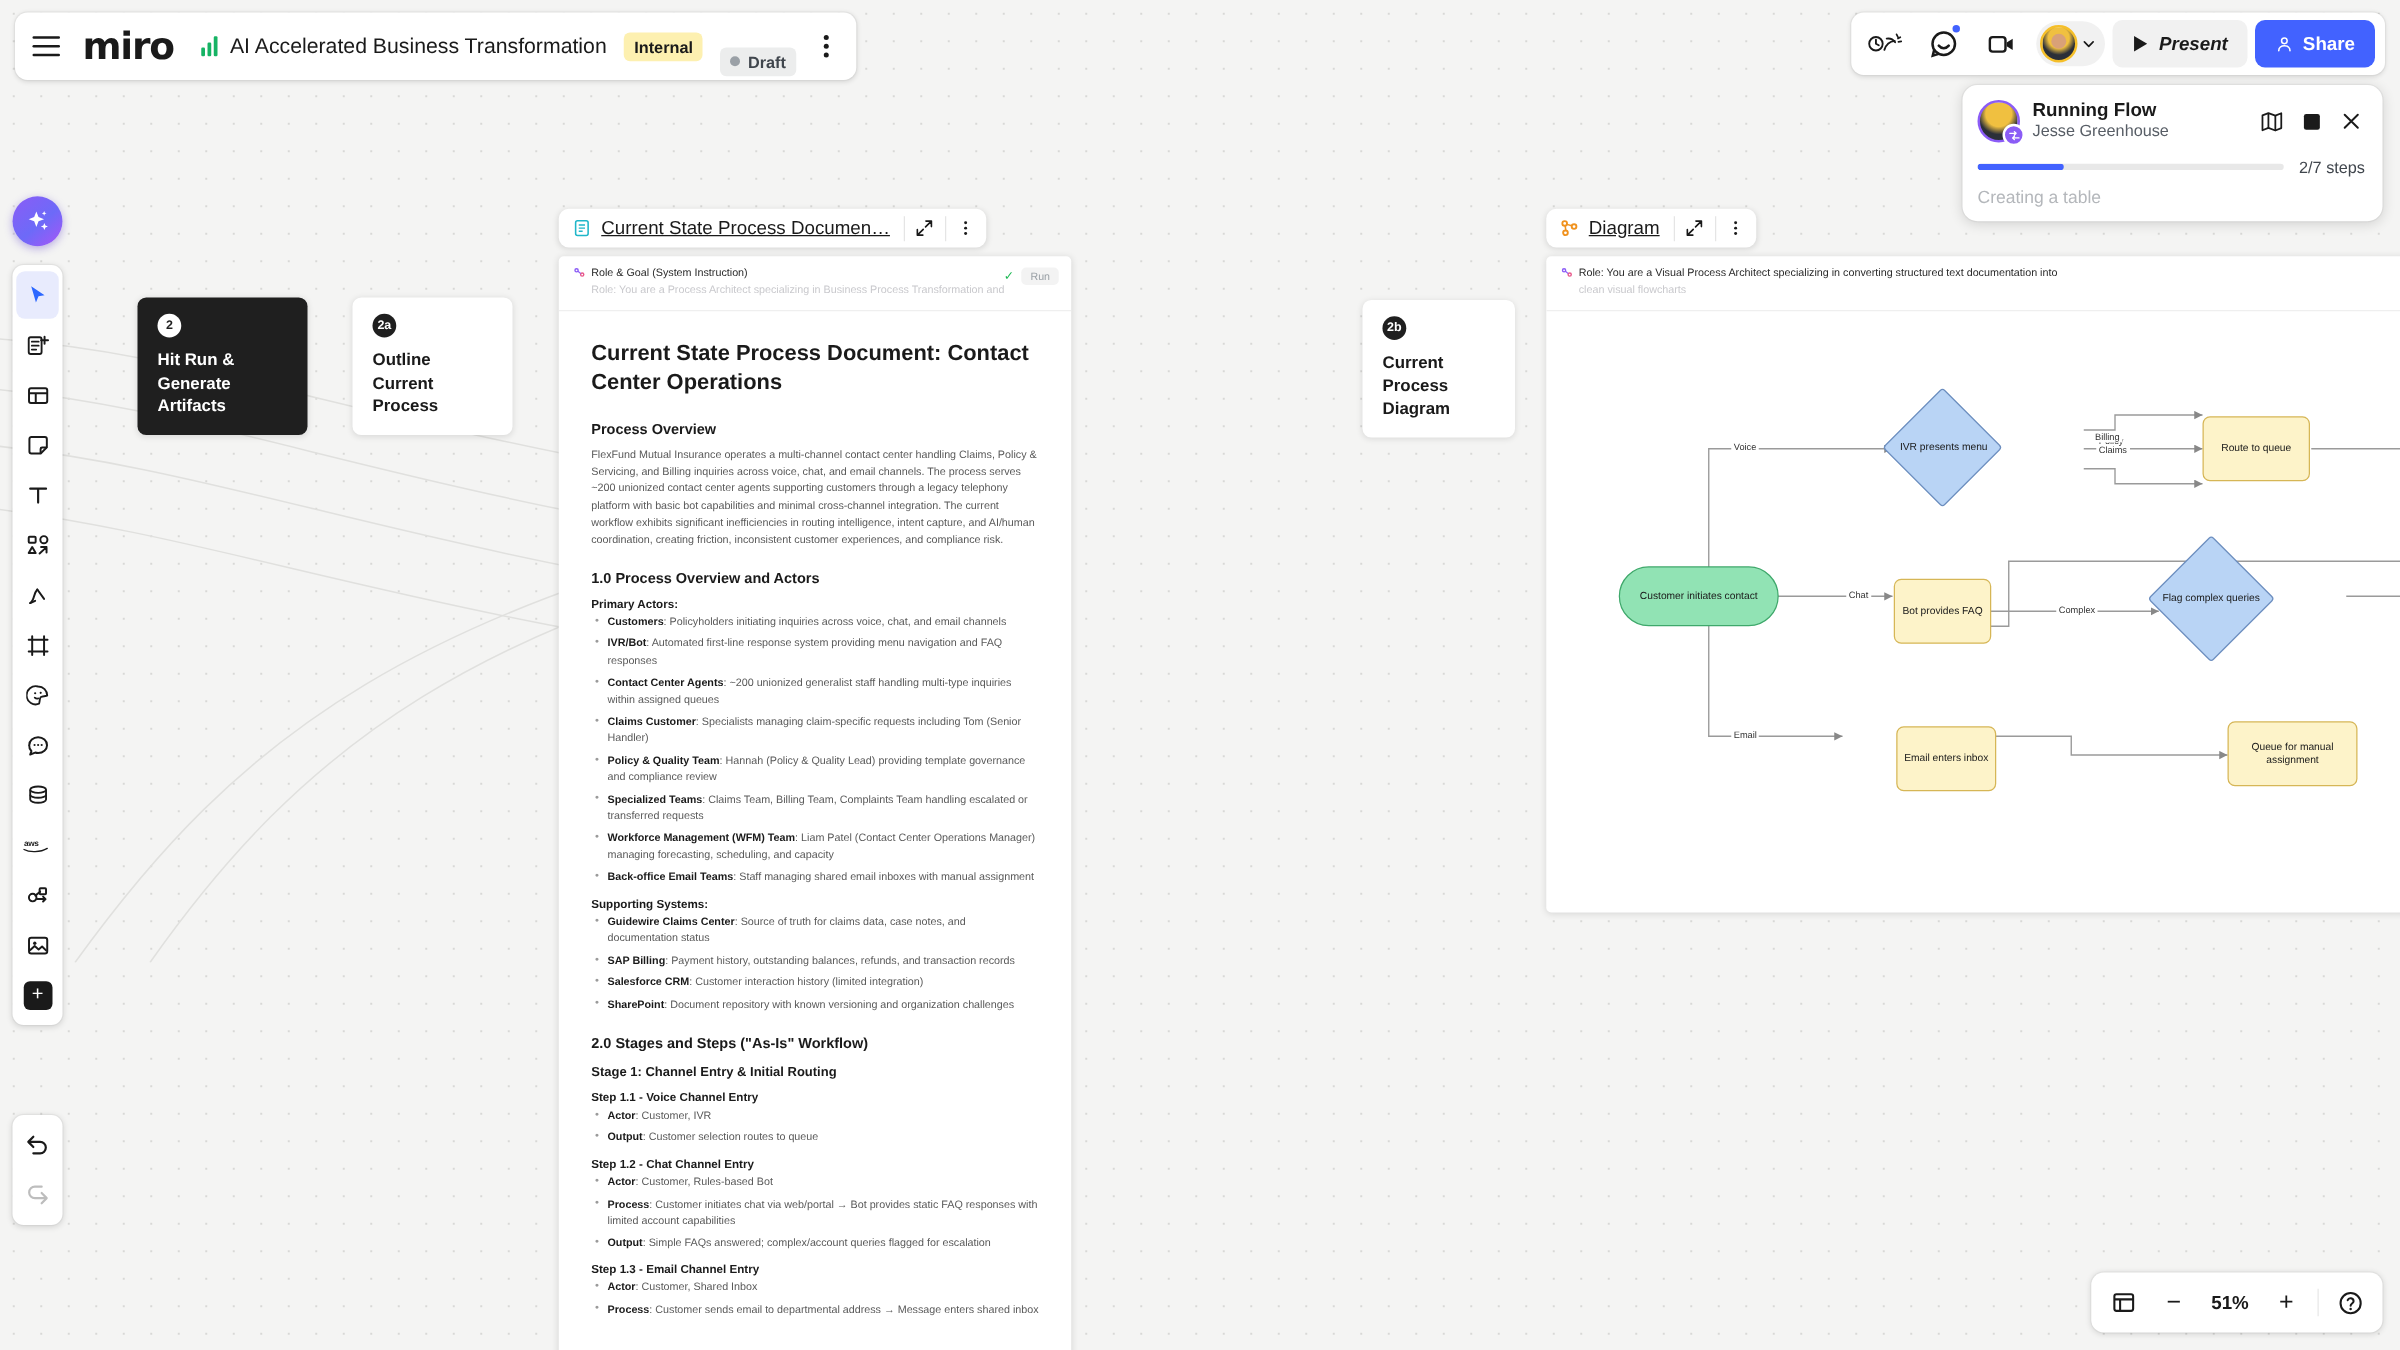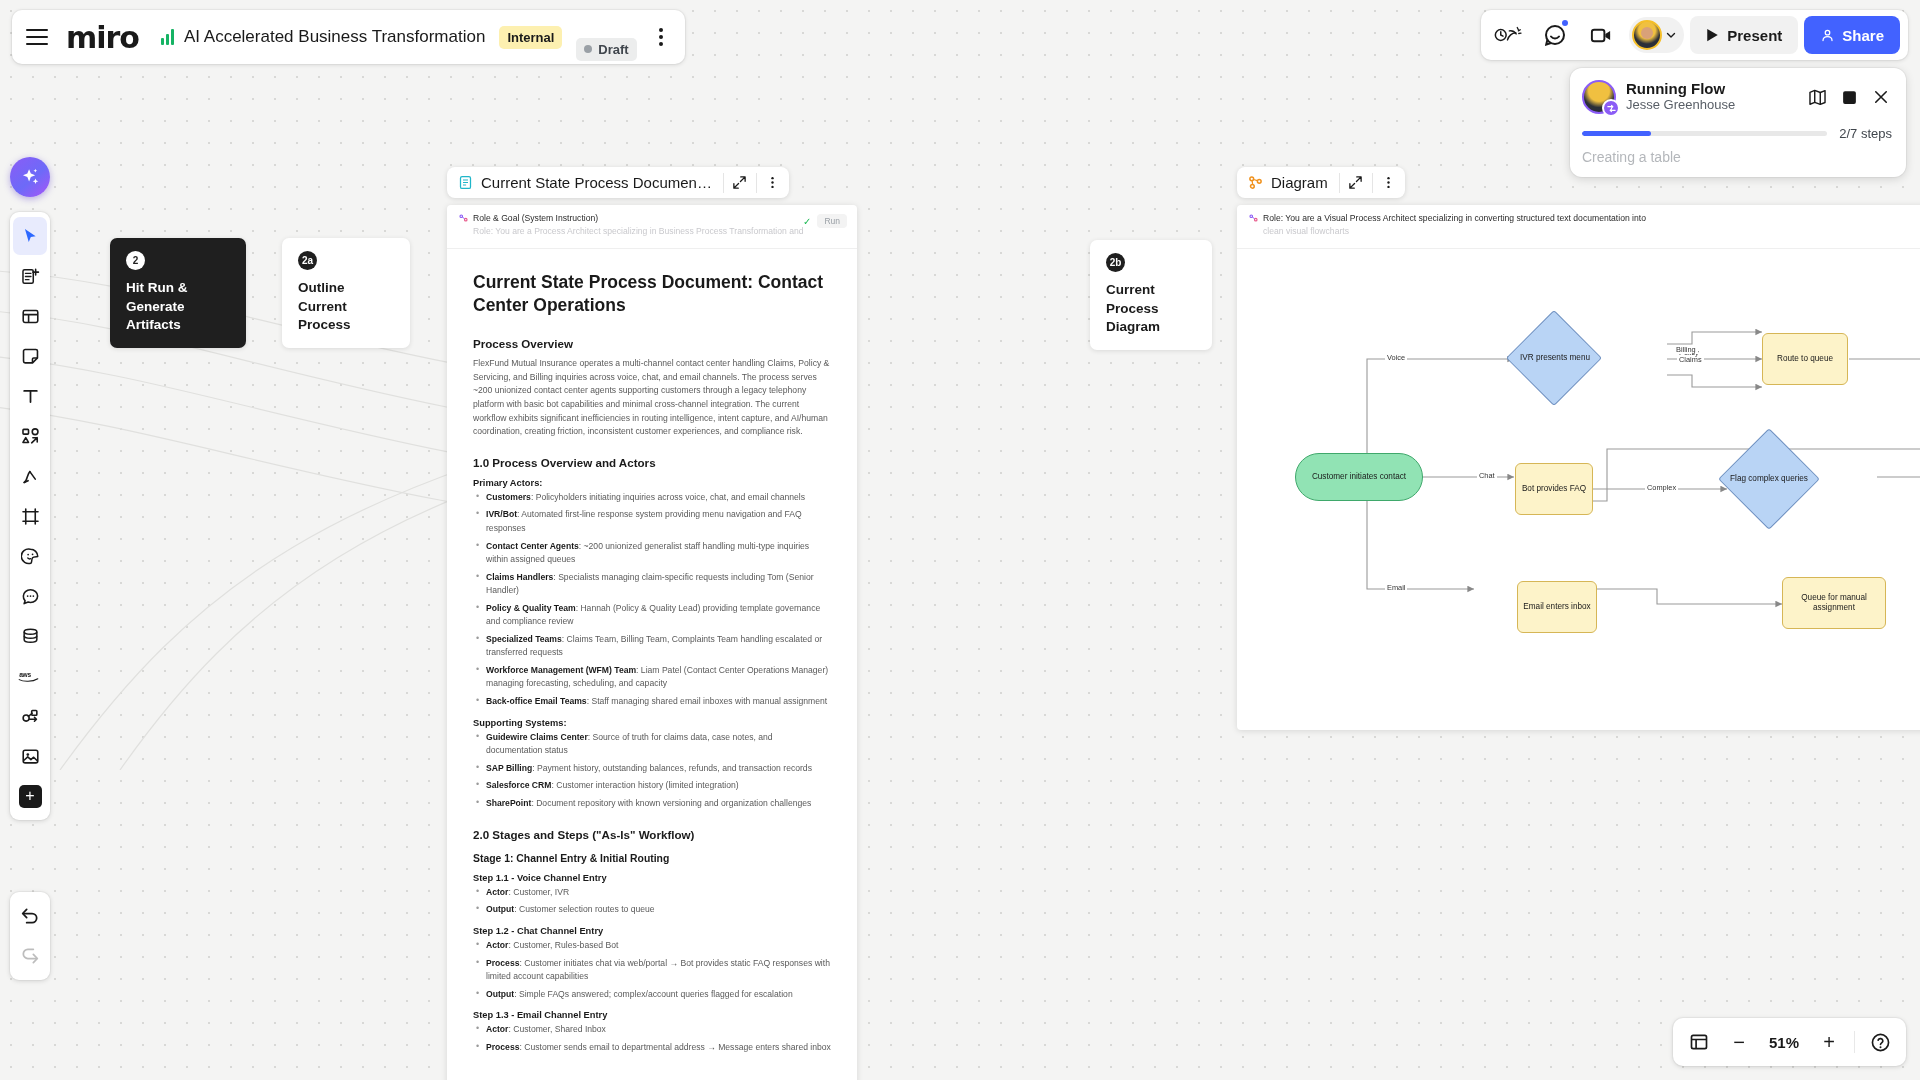--- a/index.html
+++ b/index.html
@@ -52,21 +52,21 @@
     z-index: 40;
   }
   .tr-icon { width:40px; height:38px; display:flex; align-items:center; justify-content:center; border-radius:8px; cursor:pointer; position:relative;}
   .blue-dot { position:absolute; top:4px; right:7px; width:6px; height:6px; border-radius:50%; background:#4262ff;}
   .avatar-wrap { display:flex; align-items:center; gap:2px; background:#f1f1f1; border-radius:22px; padding:3px 6px 3px 3px; cursor:pointer; margin-left:2px;}
   .avatar { width:30px; height:30px; border-radius:50%;
     background: radial-gradient(circle at 50% 32%, #f0c040 0 38%, #2b2f38 62% 100%);
     border:2px solid #f5bf2a; position:relative; overflow:hidden;}
   .avatar::after{content:""; position:absolute; left:50%; top:20%; transform:translateX(-50%); width:12px;height:12px;border-radius:50%;background:#d9a178;}
   .btn-present { display:flex; align-items:center; gap:8px; background:#f1f1f1; border:none; border-radius:8px;
-    height:38px; padding:0 16px; font-size:15px; font-weight:600; color:#1a1a1a; cursor:pointer; font-family:"Liberation Sans",sans-serif;}
+    height:38px; padding:0 16px; font-size:15px; font-weight:600; color:#1a1a1a; cursor:pointer; font-family:"Liberation Sans",sans-serif;font-style:italic;}
   .btn-share { display:flex; align-items:center; gap:7px; background:#4262ff; border:none; border-radius:8px;
     height:38px; padding:0 16px; font-size:15px; font-weight:600; color:#ffffff; cursor:pointer; font-family:"Liberation Sans",sans-serif;}
 
   
   #flow-panel {
     position:absolute; top:68px; right:14px; width:336px;
     background:#fff; border-radius:12px; padding:12px 14px 12px 12px;
     box-shadow: 0 2px 10px rgba(0,0,0,.14), 0 0 0 1px rgba(0,0,0,.04);
     z-index: 45;
   }
@@ -127,21 +127,21 @@
   .label-card.light { background:#fff; color:#1a1a1a;}
   .label-card.light .num { background:#1f1f1f; color:#fff;}
 
   
   #doc-widget { position:absolute; left:447px; top:205px; width:410px; height:900px; z-index:14;}
   .widget-head {
     position:absolute; top:-38px; left:0; height:31px; background:#fff; border-radius:8px;
     display:flex; align-items:center; box-shadow:0 1px 5px rgba(0,0,0,.13);
     font-size:15px; color:#1a1a1a; overflow:hidden;
   }
-  .wh-title { display:flex; align-items:center; gap:8px; padding:0 11px; white-space:nowrap; cursor:pointer;}
+  .wh-title { display:flex; align-items:center; gap:8px; padding:0 11px; white-space:nowrap; cursor:pointer;text-decoration:underline;}
   .wh-div { width:1px; height:20px; background:#e5e5e5;}
   .wh-btn { width:32px; height:31px; display:flex; align-items:center; justify-content:center; cursor:pointer;}
   .doc-body { position:absolute; inset:0; background:#fff; border-radius:4px; box-shadow:0 1px 6px rgba(0,0,0,.12); overflow:hidden;}
   .prompt-strip { position:relative; padding:8px 12px 0 12px; height:44px; overflow:hidden; border-bottom:1px solid #efefef;}
   .prompt-line1 { font-size:8.6px; color:#2a2a2a; display:flex; align-items:center; gap:5px;}
   .prompt-line2 { font-size:8.6px; color:#c9c9cd; margin-top:3px; margin-left:14px;}
   .prompt-run { position:absolute; right:10px; top:9px; display:flex; align-items:center; gap:6px;}
   .run-chip { font-size:8.5px; color:#9aa0a6; background:#f3f3f3; border-radius:4px; padding:2px 7px;}
   .check { color:#1db954; font-size:10px;}
   .doc-scroll { padding: 22px 26px 0 26px; }
@@ -253,21 +253,21 @@
 
       <div class="doc-h2">Process Overview</div>
       <div class="doc-p">FlexFund Mutual Insurance operates a multi-channel contact center handling Claims, Policy &amp; Servicing, and Billing inquiries across voice, chat, and email channels. The process serves ~200 unionized contact center agents supporting customers through a legacy telephony platform with basic bot capabilities and minimal cross-channel integration. The current workflow exhibits significant inefficiencies in routing intelligence, intent capture, and AI/human coordination, creating friction, inconsistent customer experiences, and compliance risk.</div>
 
       <div class="doc-h2">1.0 Process Overview and Actors</div>
       <div class="doc-h4">Primary Actors:</div>
       <ul class="doc-ul" id="primary-actors-list">
           <li><b>Customers</b><span>: Policyholders initiating inquiries across voice, chat, and email channels</span></li>
           <li><b>IVR/Bot</b><span>: Automated first-line response system providing menu navigation and FAQ responses</span></li>
           <li><b>Contact Center Agents</b><span>: ~200 unionized generalist staff handling multi-type inquiries within assigned queues</span></li>
-          <li><b>Claims Handlers</b><span>: Specialists managing claim-specific requests including Tom (Senior Handler)</span></li>
+          <li><b>Claims Customer</b><span>: Specialists managing claim-specific requests including Tom (Senior Handler)</span></li>
           <li><b>Policy &amp; Quality Team</b><span>: Hannah (Policy &amp; Quality Lead) providing template governance and compliance review</span></li>
           <li><b>Specialized Teams</b><span>: Claims Team, Billing Team, Complaints Team handling escalated or transferred requests</span></li>
           <li><b>Workforce Management (WFM) Team</b><span>: Liam Patel (Contact Center Operations Manager) managing forecasting, scheduling, and capacity</span></li>
           <li><b>Back-office Email Teams</b><span>: Staff managing shared email inboxes with manual assignment</span></li>
         </ul>
 
       <div class="doc-h4">Supporting Systems:</div>
       <ul class="doc-ul" id="supporting-systems-list">
           <li><b>Guidewire Claims Center</b><span>: Source of truth for claims data, case notes, and documentation status</span></li>
           <li><b>SAP Billing</b><span>: Payment history, outstanding balances, refunds, and transaction records</span></li>

